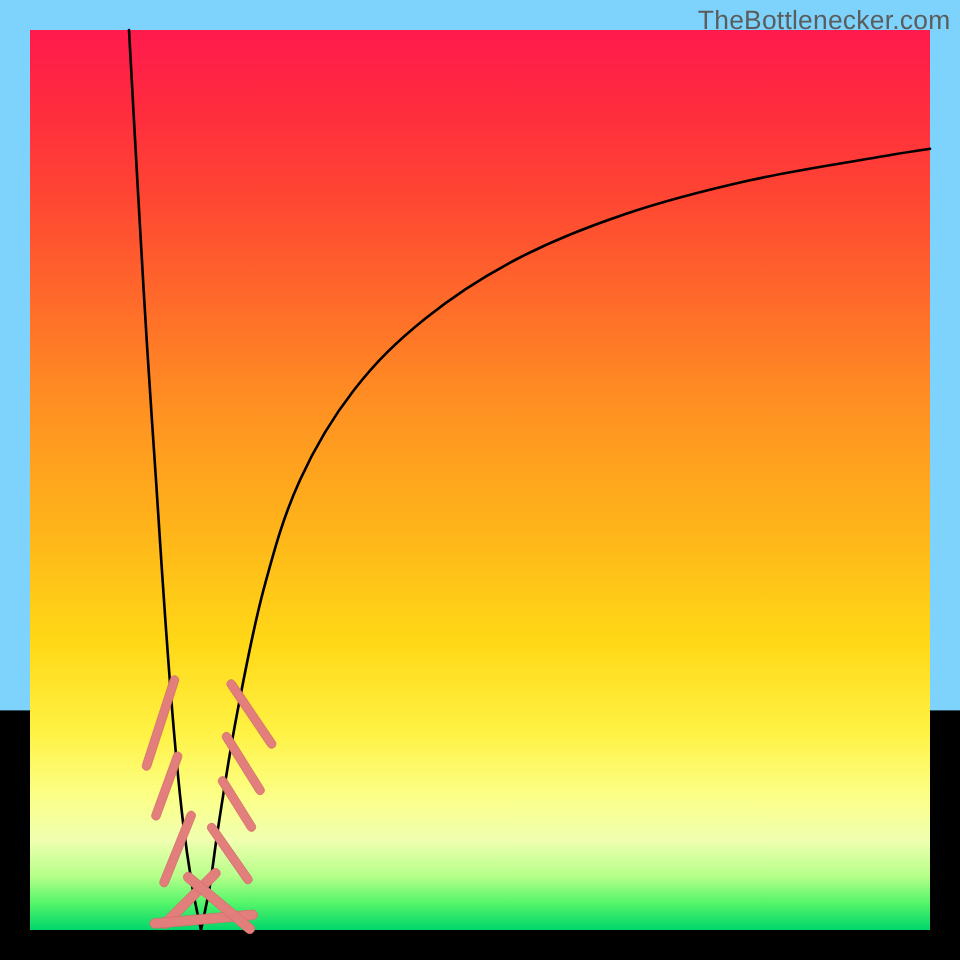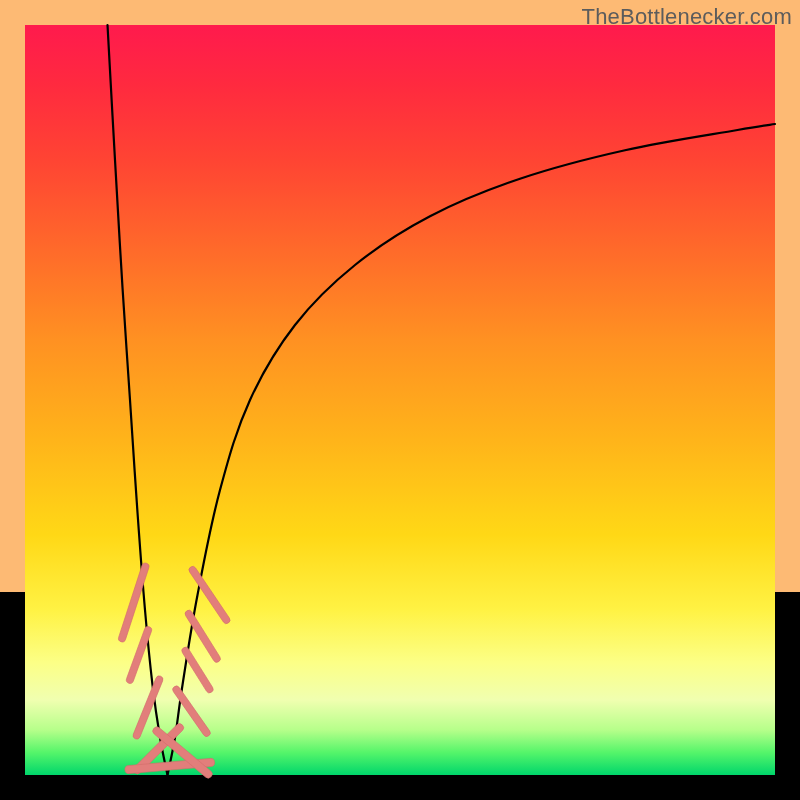--- a/index.html
+++ b/index.html
@@ -8,21 +8,21 @@
     width: 800px;
     height: 800px;
     overflow: hidden;
     font-family: Arial, Helvetica, sans-serif;
     background: #000;
   }
   .frame {
     position: relative;
     width: 800px;
     height: 592px;
-    background: #fdba74;
+    background: #7dd3fc;
   }
   .plot-area {
     position: absolute;
     left: 25px;
     top: 25px;
     width: 750px;
     height: 750px;
     background: linear-gradient(
       to bottom,
       #ff1a4d 0%,

